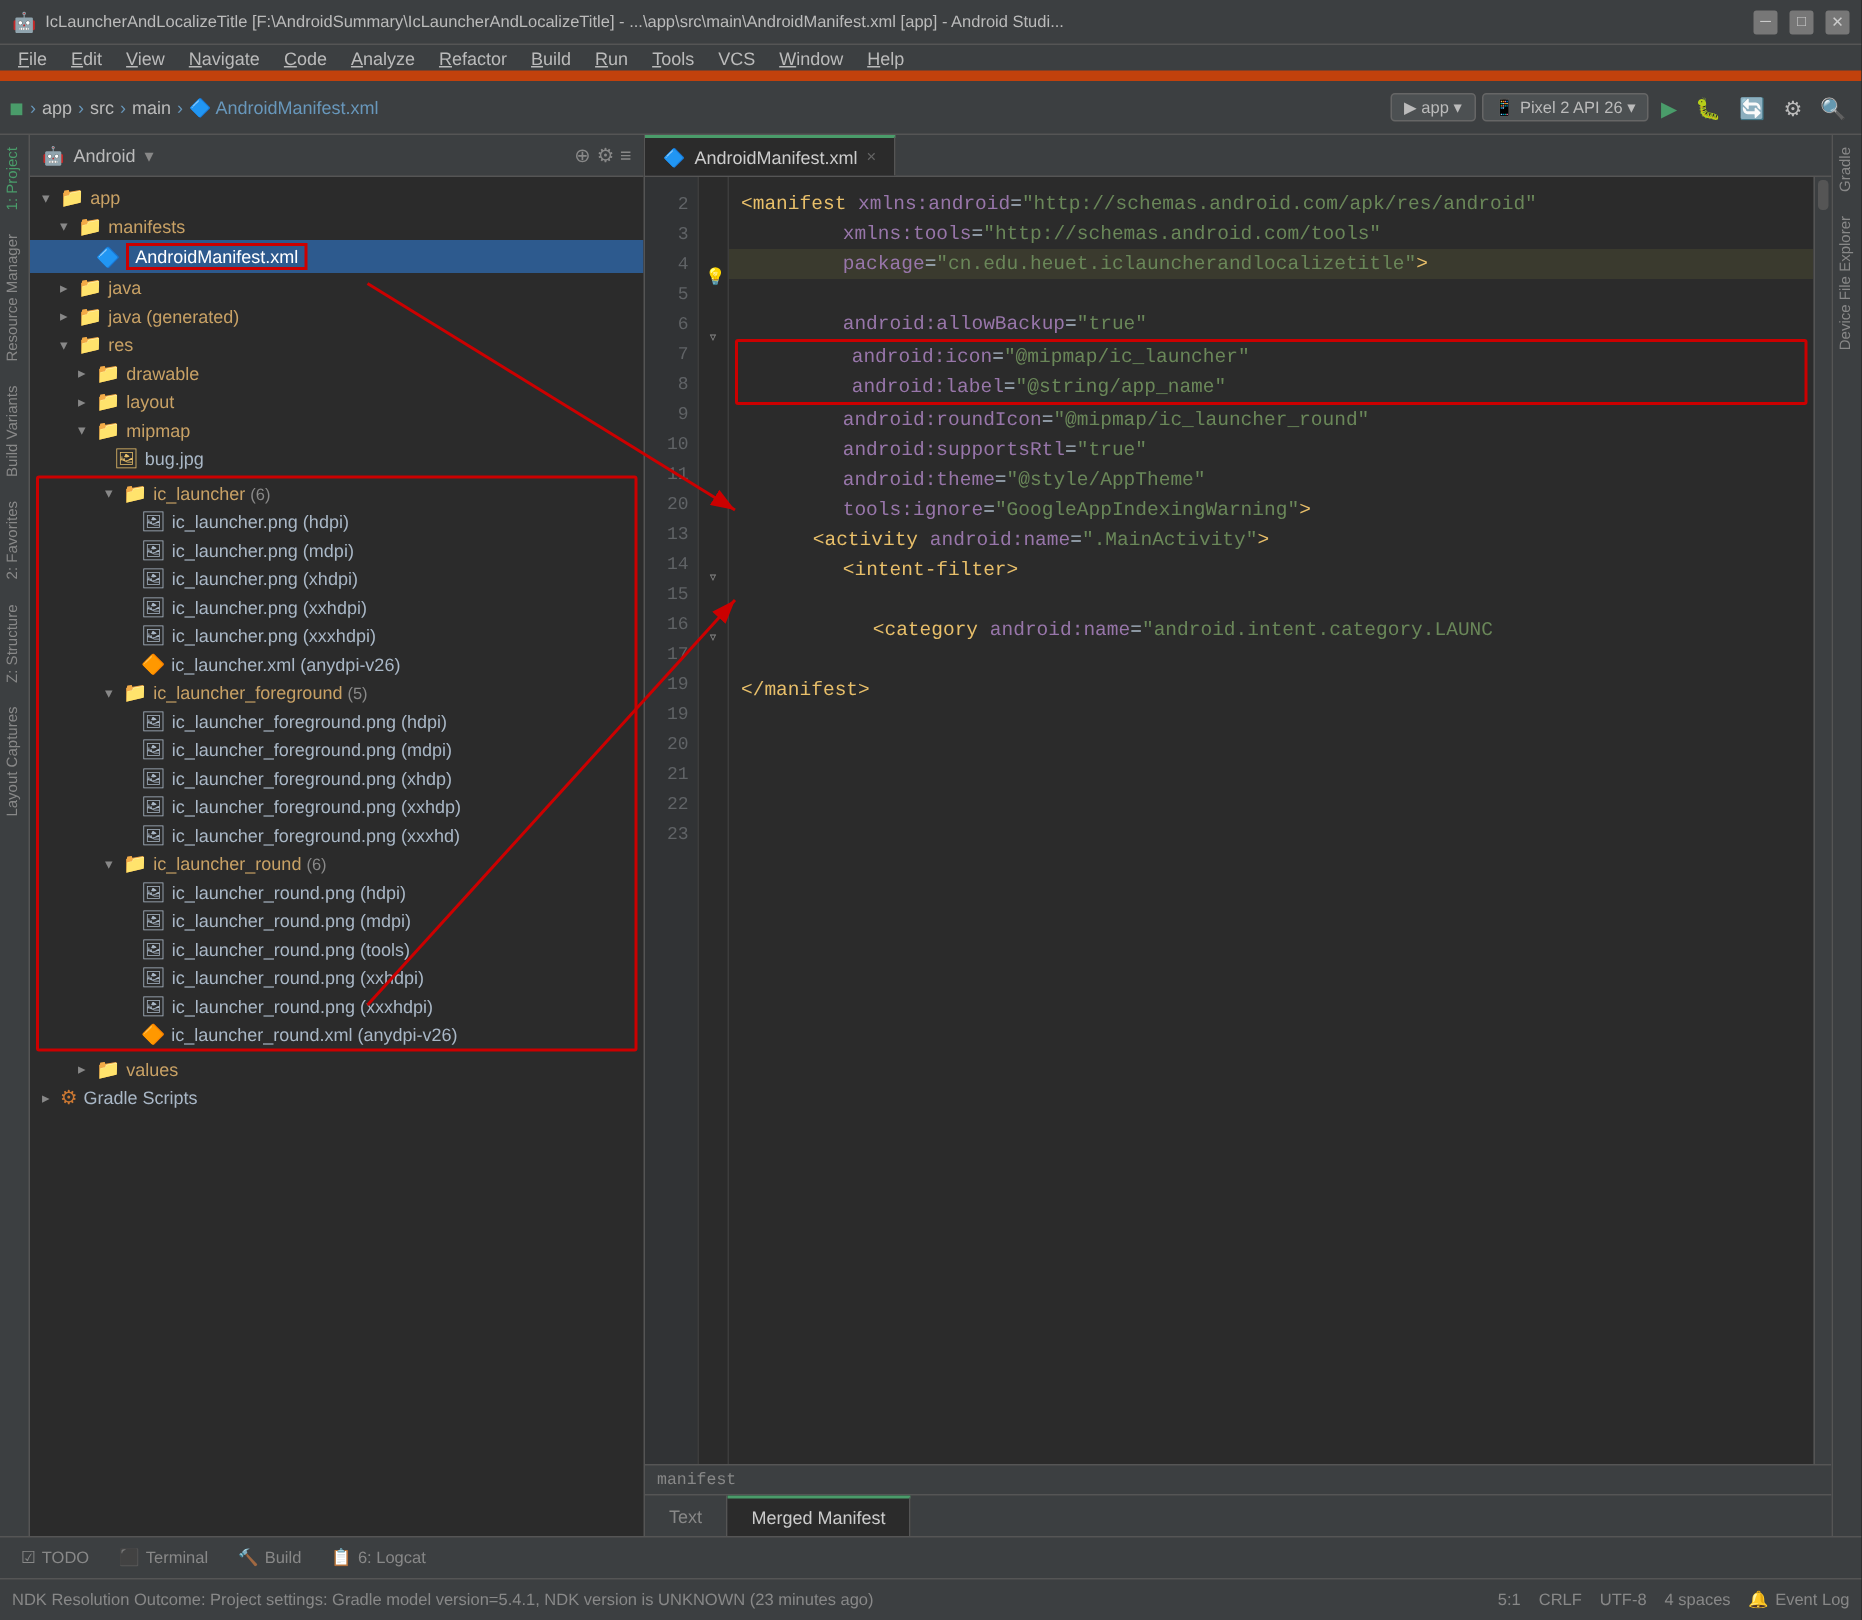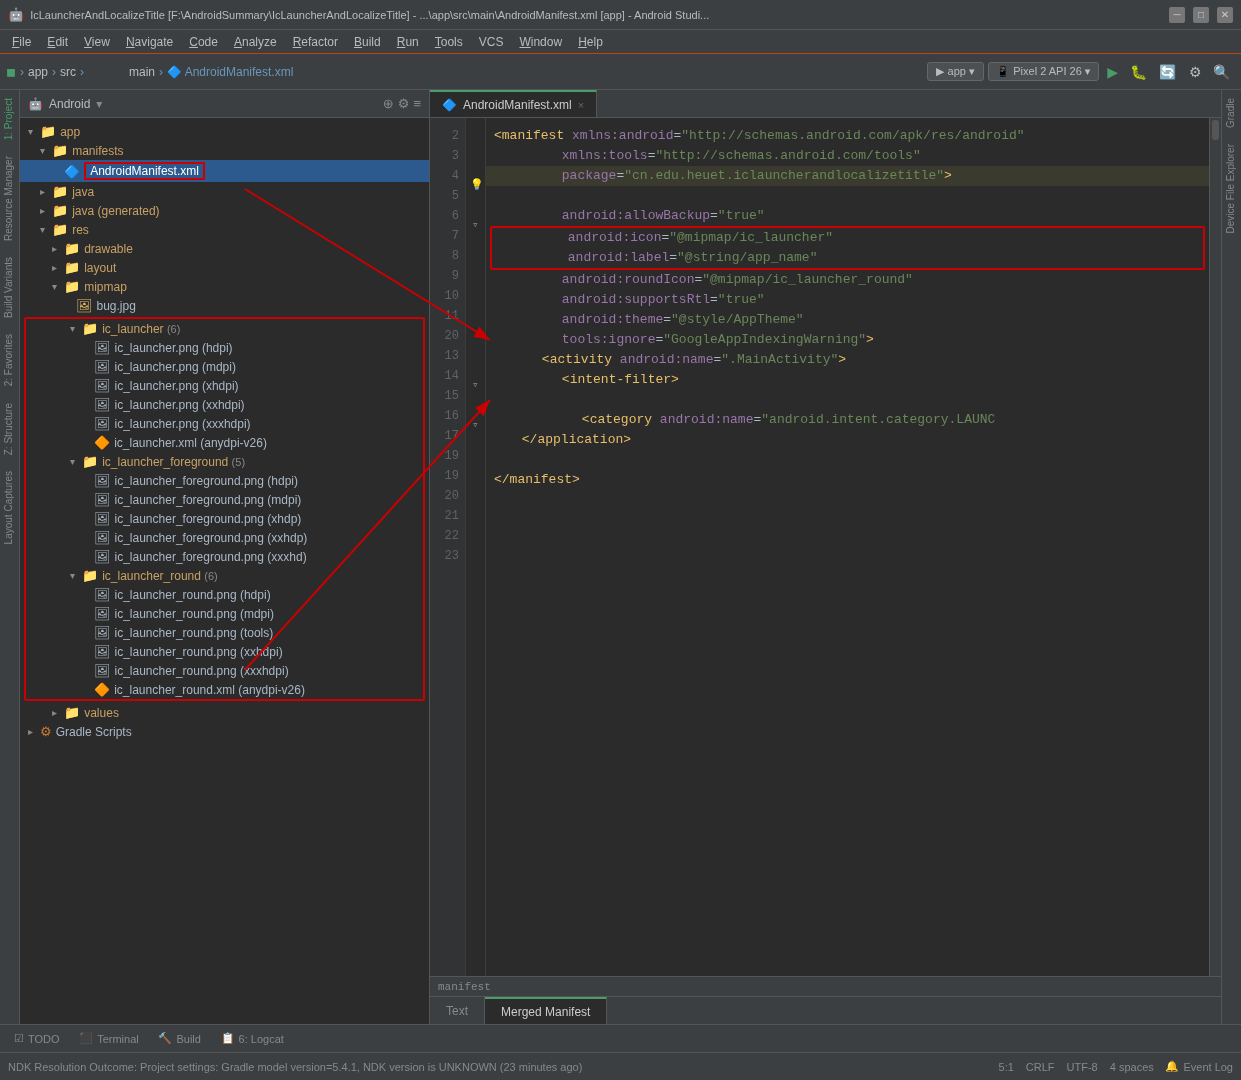--- a/index.html
+++ b/index.html
@@ -6,21 +6,21 @@
     body { font-family: 'Segoe UI', Arial, sans-serif; font-size: 12px; background: #2b2b2b; color: #a9b7c6; width: 1241px; height: 1080px; overflow: hidden; }
     
     
     .title-bar { background: #3c3f41; height: 30px; display: flex; align-items: center; padding: 0 8px; border-bottom: 1px solid #555; color: #bbb; font-size: 11px; }
     .title-bar-icon { margin-right: 6px; color: #4a9c6a; font-size: 13px; }
     .title-bar-text { flex: 1; }
     .title-bar-controls { display: flex; gap: 8px; }
     .title-bar-btn { width: 16px; height: 16px; border: none; background: #777; cursor: pointer; border-radius: 2px; font-size: 10px; display: flex; align-items: center; justify-content: center; color: #ccc; }
     
     
-    .menu-bar { background: #3c3f41; height: 24px; display: flex; align-items: center; padding: 0 4px; border-bottom: 1px solid #c2410c; }
+    .menu-bar { background: #3c3f41; height: 24px; display: flex; align-items: center; padding: 0 4px; border-bottom: 7px solid #c2410c; }
     .menu-item { padding: 2px 8px; color: #bbb; font-size: 12px; cursor: pointer; border-radius: 2px; }
     .menu-item u { text-decoration: underline; }
     
     
     .toolbar { background: #3c3f41; height: 36px; display: flex; align-items: center; padding: 0 6px; border-bottom: 1px solid #555; gap: 4px; }
     .toolbar-breadcrumb { display: flex; align-items: center; gap: 4px; color: #bbb; font-size: 12px; }
     .toolbar-breadcrumb span { color: #6897bb; }
     .toolbar-sep { color: #777; }
     .toolbar-btn { background: #4c5052; border: 1px solid #666; border-radius: 3px; padding: 2px 8px; color: #bbb; cursor: pointer; font-size: 11px; display: flex; align-items: center; gap: 4px; }
     .toolbar-right { margin-left: auto; display: flex; align-items: center; gap: 4px; }
@@ -121,21 +121,21 @@
 </div>
 
 <div class="toolbar">
   <div class="toolbar-breadcrumb">
     <span style="color:#4a9c6a;">◼</span>
     <span class="toolbar-sep">›</span>
     <span style="color:#bbb;">app</span>
     <span class="toolbar-sep">›</span>
     <span style="color:#bbb;">src</span>
     <span class="toolbar-sep">›</span>
-    <span style="color:#bbb;margin-left:41px;">main</span>
+    <span style="color:#bbb;">main</span>
     <span class="toolbar-sep">›</span>
     <span style="color:#6897bb;">🔷 AndroidManifest.xml</span>
   </div>
   <div class="toolbar-right">
     <button class="toolbar-btn">▶ app ▾</button>
     <button class="toolbar-btn">📱 Pixel 2 API 26 ▾</button>
     <button class="toolbar-icon-btn" style="color:#4a9c6a;">▶</button>
     <button class="toolbar-icon-btn">🐛</button>
     <button class="toolbar-icon-btn">🔄</button>
     <button class="toolbar-icon-btn">⚙</button>
@@ -501,24 +501,20 @@
           <div class="code-line">&nbsp;</div>
 
           <div class="code-line">
             <span style="display:inline-block;width:80px;"></span>
             <span class="xml-bracket">&lt;</span><span class="xml-tag">category</span>
             <span class="xml-attr"> android:name</span><span class="xml-text">=</span><span class="xml-value">"android.intent.category.LAUNC</span>
           </div>
 
 
 
-          <div class="code-line">
-            <span style="display:inline-block;width:20px;"></span>
-            <span class="xml-bracket">&lt;/</span><span class="xml-tag">application</span><span class="xml-bracket">&gt;</span>
-          </div>
 
           <div class="code-line">&nbsp;</div>
 
           <div class="code-line">
             <span class="xml-bracket">&lt;/</span><span class="xml-tag">manifest</span><span class="xml-bracket">&gt;</span>
           </div>
         </div>
 
         <div style="width:12px; background:#3c3f41; display:flex; flex-direction:column; border-left:1px solid #555;">
           <div style="height:20px; background:#555; border-radius:3px; margin:2px;"></div>

